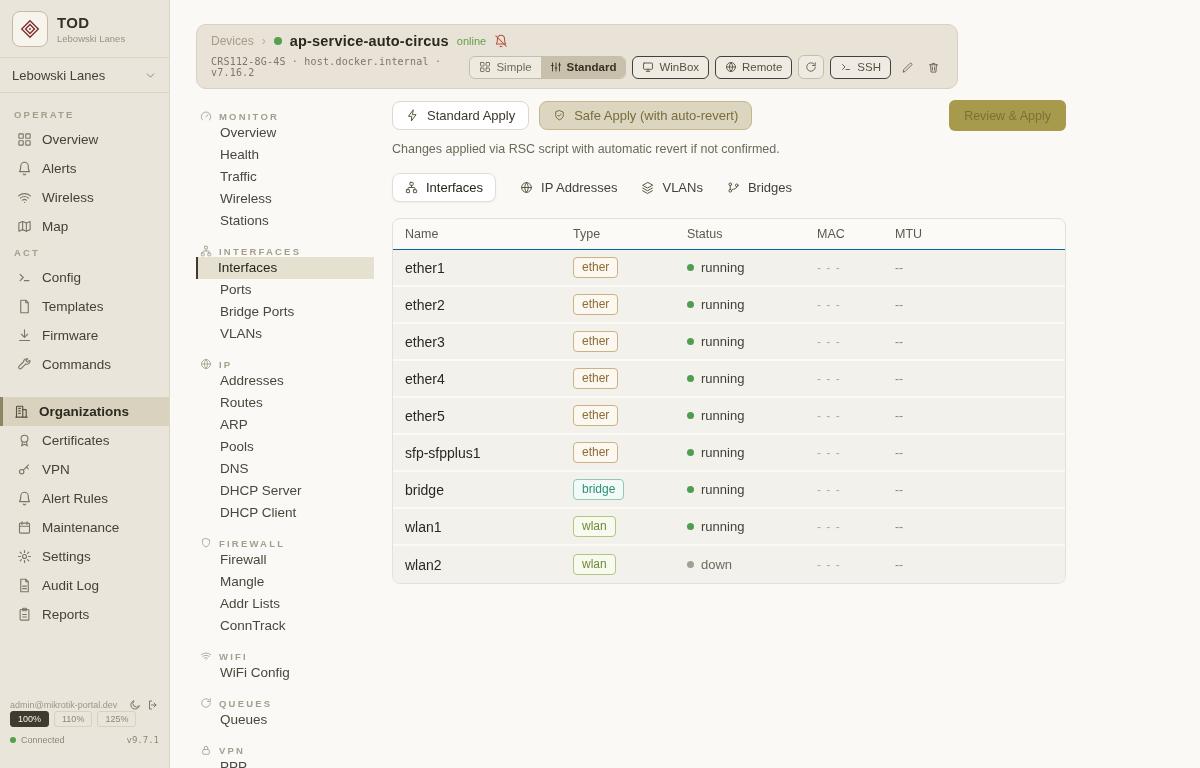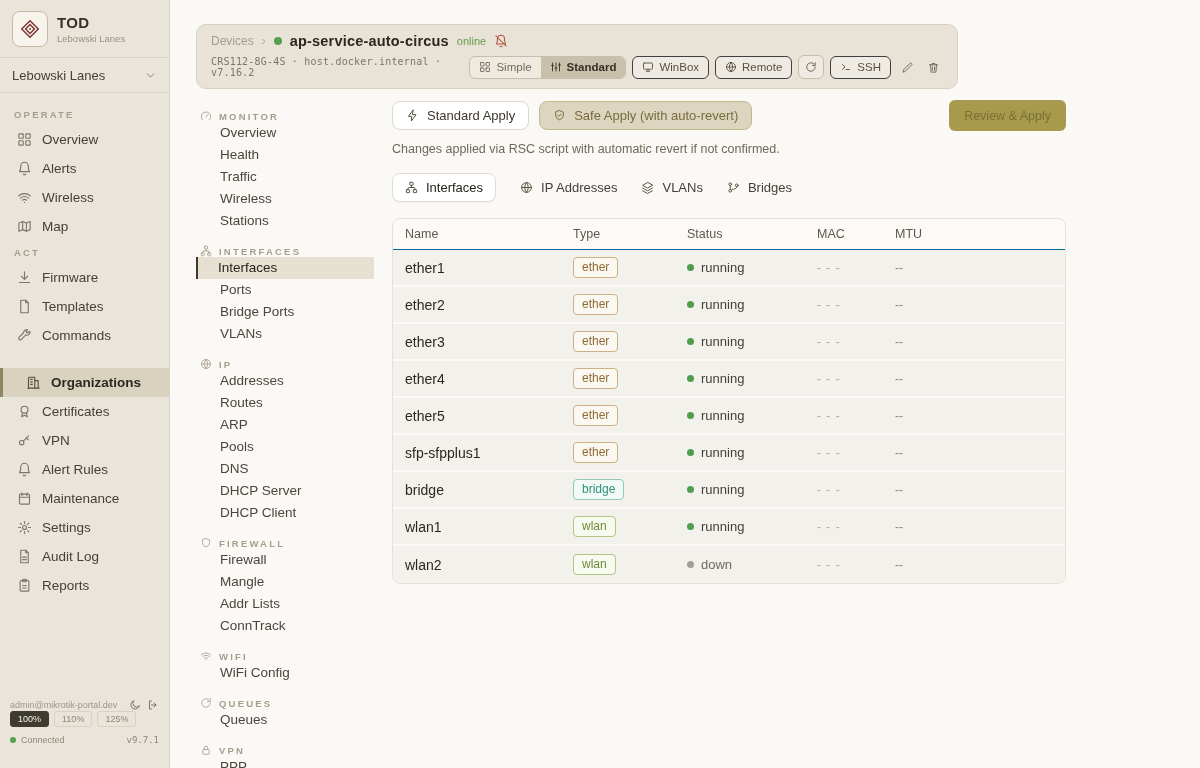--- a/index.html
+++ b/index.html
@@ -18,21 +18,21 @@
   .logo svg{width:22px;height:22px}
   .brand-name{font-size:15px;font-weight:bold;letter-spacing:.3px;color:#34302a}
   .brand-sub{font-size:9.5px;color:#9a9283;margin-top:2px}
   .org-select{height:35px;display:flex;align-items:center;justify-content:space-between;padding:0 12px;border-bottom:1px solid #dcd5c6;font-size:13px;color:#45413a;cursor:pointer}
   .org-select [data-icon]{width:13px;height:13px;color:#8a8476}
   .side-nav{flex:1;overflow:hidden;padding-top:10px}
   .side-group.gap{margin-top:18px}
   .side-section-label{font-size:9.5px;letter-spacing:2.2px;color:#a69e8d;padding:6px 14px 5px;text-transform:uppercase;font-weight:bold}
   .side-item{display:flex;align-items:center;gap:10px;height:29px;padding:0 14px;font-size:13.5px;color:#45413a;cursor:pointer;border-left:3px solid transparent}
   .side-item [data-icon]{color:#7c766a}
-  .side-item.active{background:#d9d2bf;border-left-color:#8e8565;padding-left:23px;color:#2c2921;font-weight:bold}
+  .side-item.active{background:#d9d2bf;border-left-color:#8e8565;padding-left:11px;color:#2c2921;font-weight:bold}
   .side-item.active [data-icon]{color:#57523f}
   .sidebar-footer{padding:8px 10px 23px}
   .account-row{display:flex;align-items:center;gap:6px}
   .account{font-size:9px;color:#9b958a;flex:1;white-space:nowrap;overflow:hidden}
   .account-row [data-icon]{width:12px;height:12px;color:#6f6a5c;cursor:pointer}
   .zoom-row{display:flex;gap:5px;}
   .zoom-btn{font-size:9px;padding:2px 7px;border-radius:3px;color:#8d8779;border:1px solid #d7d1c2;background:transparent}
   .zoom-btn.active{background:#3f3b2f;color:#f4f2ec;border-color:#3f3b2f}
   .conn-row{display:flex;align-items:center;gap:5px;margin-top:8px}
   .conn-dot{width:6px;height:6px;border-radius:50%;background:#55a04e}
@@ -174,37 +174,46 @@
                 <path d="M9 4v13"></path>
                 <path d="M15 6.5v13"></path>
               </svg>
             </span>
             <span class="silabel">Map</span>
           </div>
         </div>
         <div class="side-group">
           <div class="side-section-label">ACT</div>
           <div class="side-item">
+            <span data-icon="terminal">
+              <svg viewBox="0 0 24 24" fill="none" stroke="currentColor" stroke-width="1.8" stroke-linecap="round" stroke-linejoin="round">
+                <path d="m5 7 5 5-5 5"></path>
+                <path d="M12 17h7"></path>
+              </svg>
+            </span>
+            <span class="silabel">Config</span>
+          </div>
+          <div class="side-item">
+            <span data-icon="file">
+              <svg viewBox="0 0 24 24" fill="none" stroke="currentColor" stroke-width="1.8" stroke-linecap="round" stroke-linejoin="round">
+                <path d="M14 2H6v20h12V6l-4-4z"></path>
+                <path d="M14 2v4h4"></path>
+              </svg>
+            </span>
+            <span class="silabel">Templates</span>
+          </div>
+          <div class="side-item">
             <span data-icon="download">
               <svg viewBox="0 0 24 24" fill="none" stroke="currentColor" stroke-width="1.8" stroke-linecap="round" stroke-linejoin="round">
                 <path d="M12 3v11"></path>
                 <path d="m7 10 5 5 5-5"></path>
                 <path d="M4 20h16"></path>
               </svg>
             </span>
             <span class="silabel">Firmware</span>
-          </div>
-          <div class="side-item">
-            <span data-icon="file">
-              <svg viewBox="0 0 24 24" fill="none" stroke="currentColor" stroke-width="1.8" stroke-linecap="round" stroke-linejoin="round">
-                <path d="M14 2H6v20h12V6l-4-4z"></path>
-                <path d="M14 2v4h4"></path>
-              </svg>
-            </span>
-            <span class="silabel">Templates</span>
           </div>
           <div class="side-item">
             <span data-icon="wrench">
               <svg viewBox="0 0 24 24" fill="none" stroke="currentColor" stroke-width="1.8" stroke-linecap="round" stroke-linejoin="round">
                 <path d="M21 6.5a5 5 0 0 1-6.9 4.6L7 18.2a2.5 2.5 0 0 1-3.6-3.5l7.1-7.1A5 5 0 0 1 17.1 3l-2.8 2.8 2.5 2.5L19.6 5.5z"></path>
               </svg>
             </span>
             <span class="silabel">Commands</span>
           </div>
         </div>

